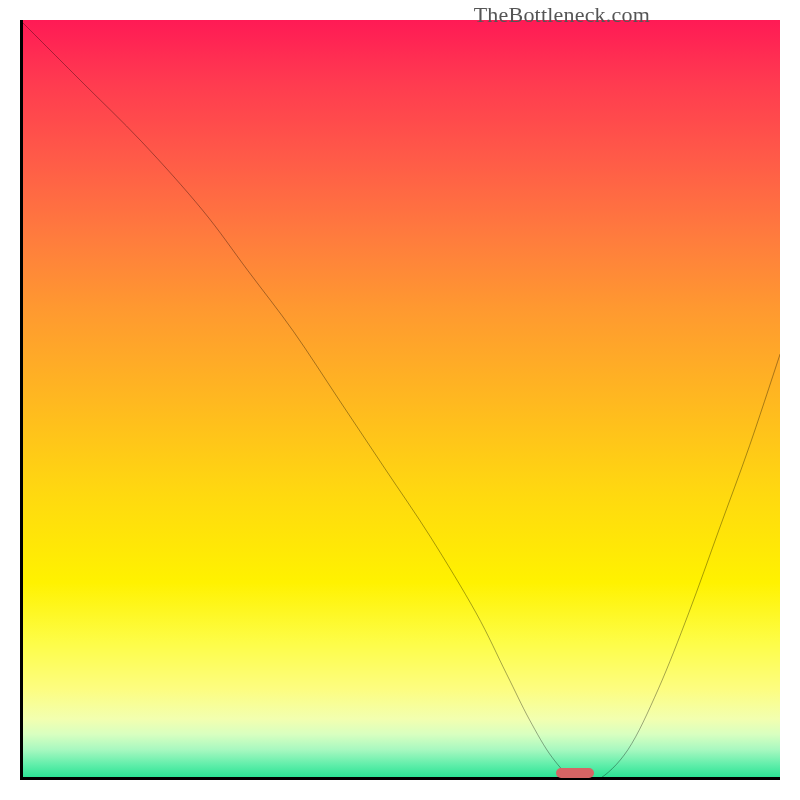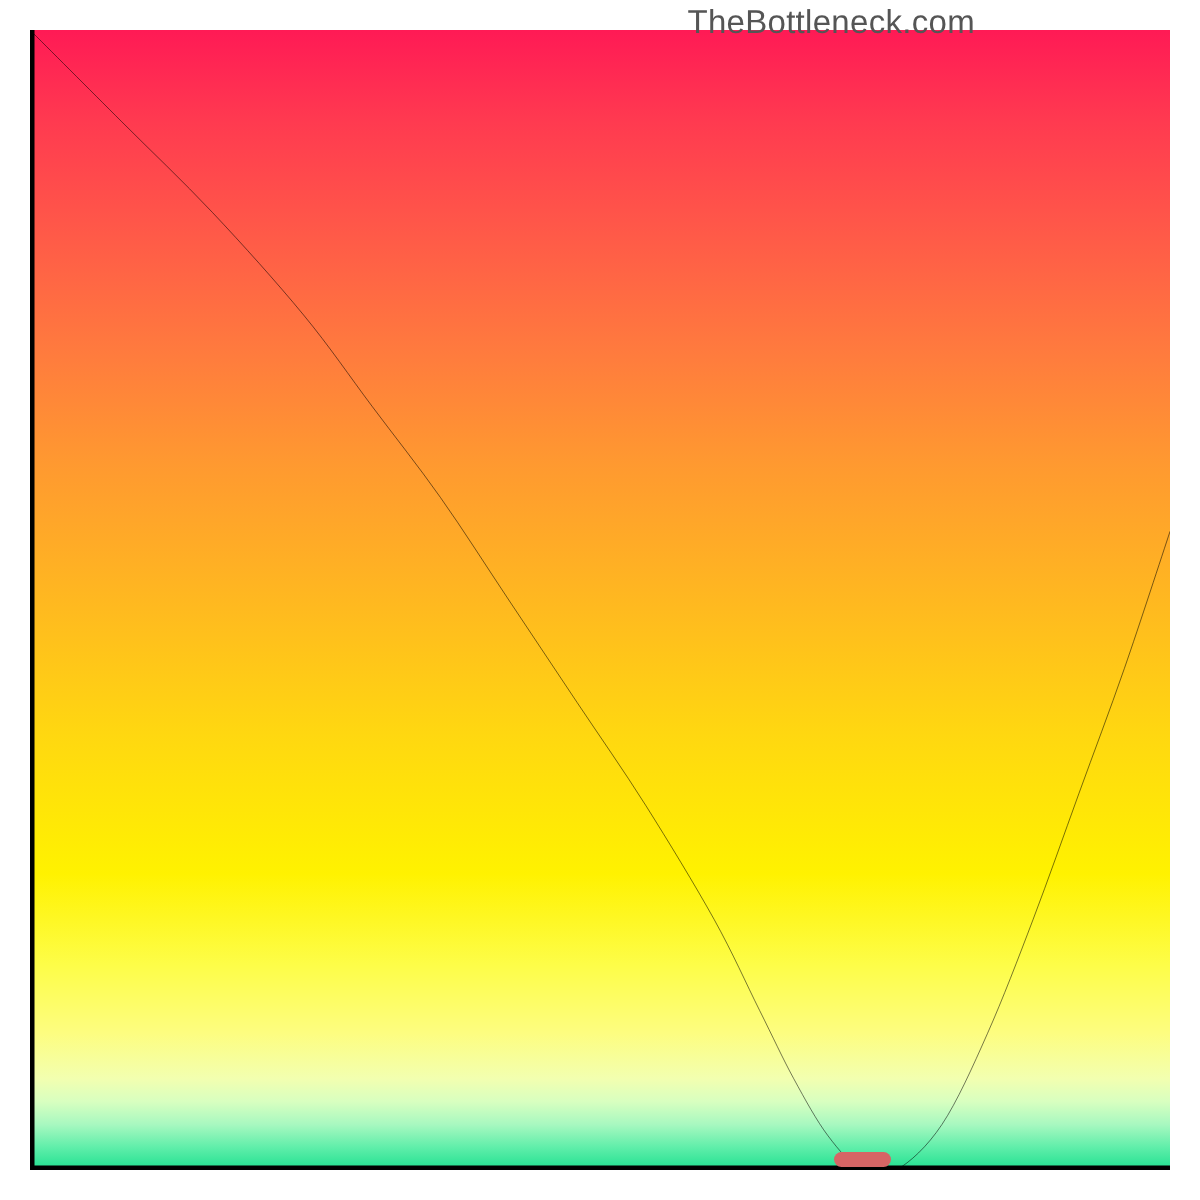--- a/index.html
+++ b/index.html
@@ -7,20 +7,21 @@
     padding: 0;
     width: 800px;
     height: 800px;
     background: #ffffff;
     font-family: Arial, Helvetica, sans-serif;
   }
   .chart-container {
     position: relative;
     width: 656px;
     height: 800px;
+    font-family: Liberation Serif, serif;
   }
   .watermark {
     position: absolute;
     top: 2px;
     right: 6px;
     font-size: 22px;
     font-weight: 500;
     color: #555555;
     letter-spacing: 0.2px;
     z-index: 10;

